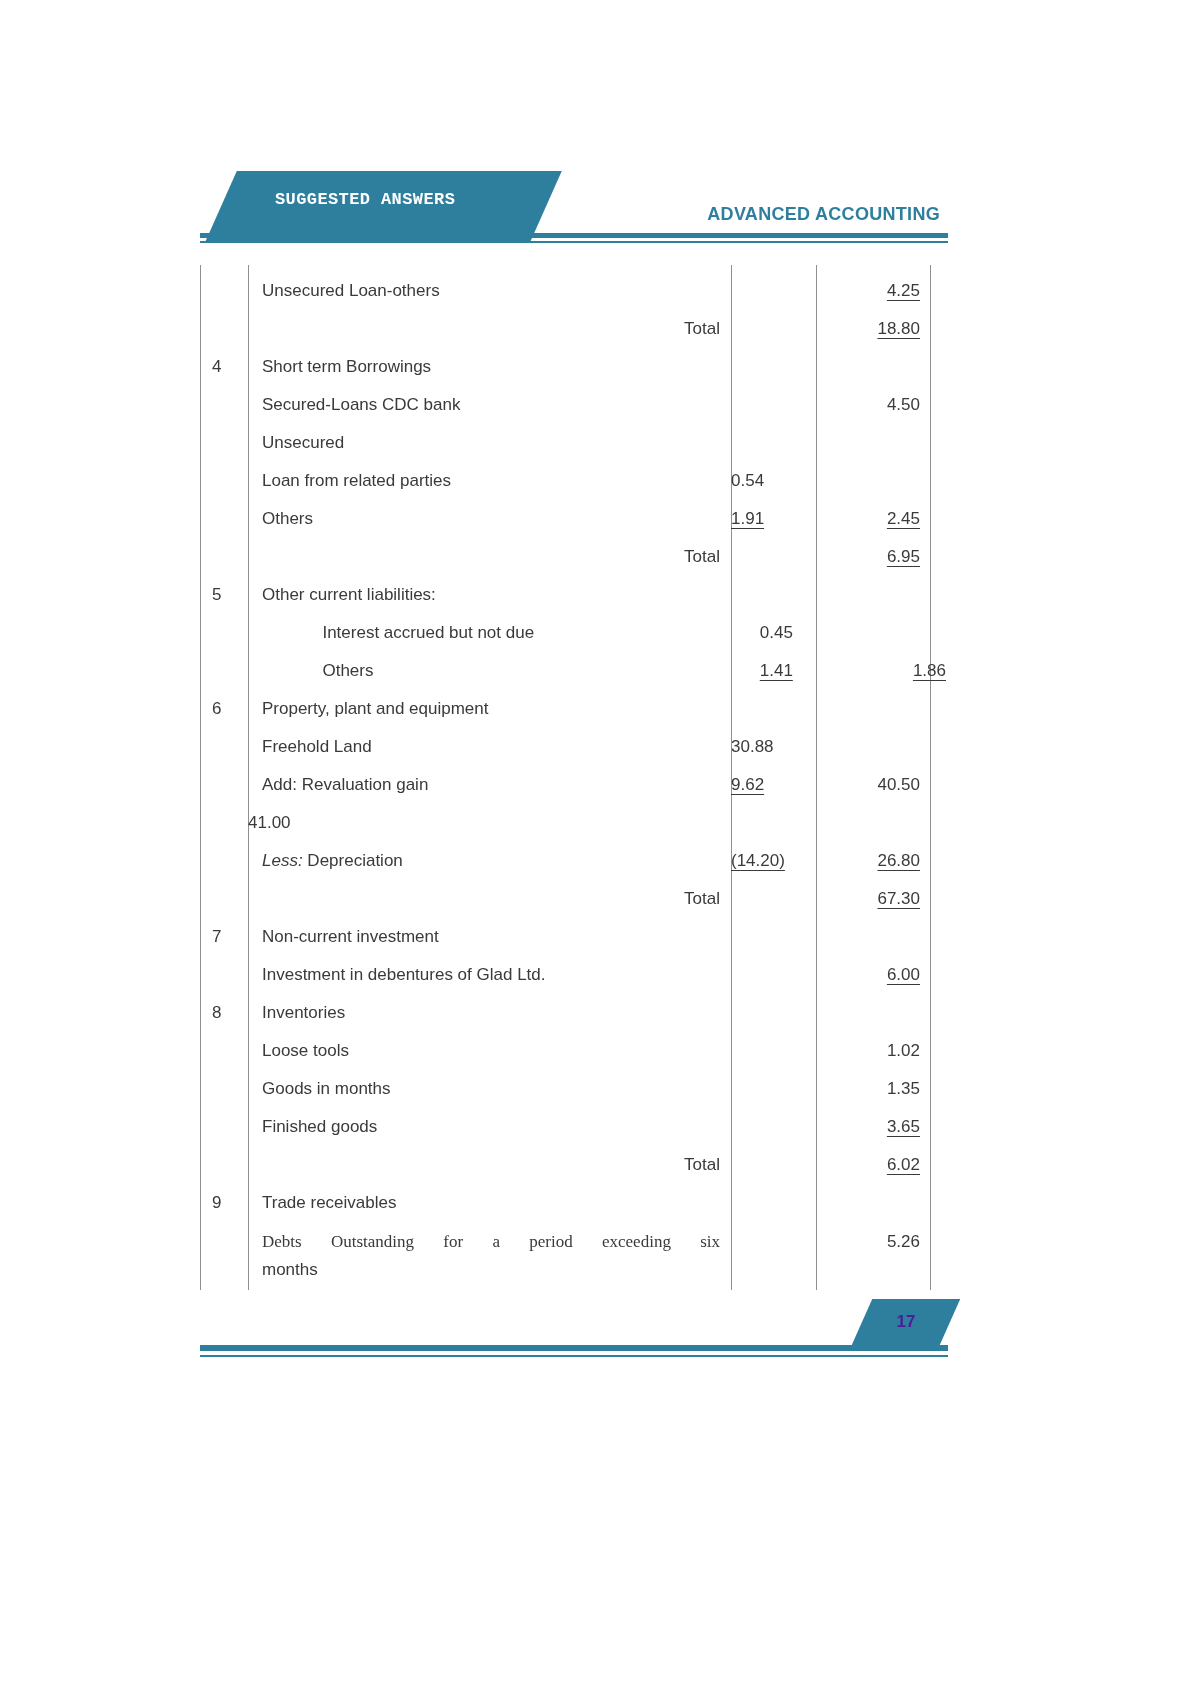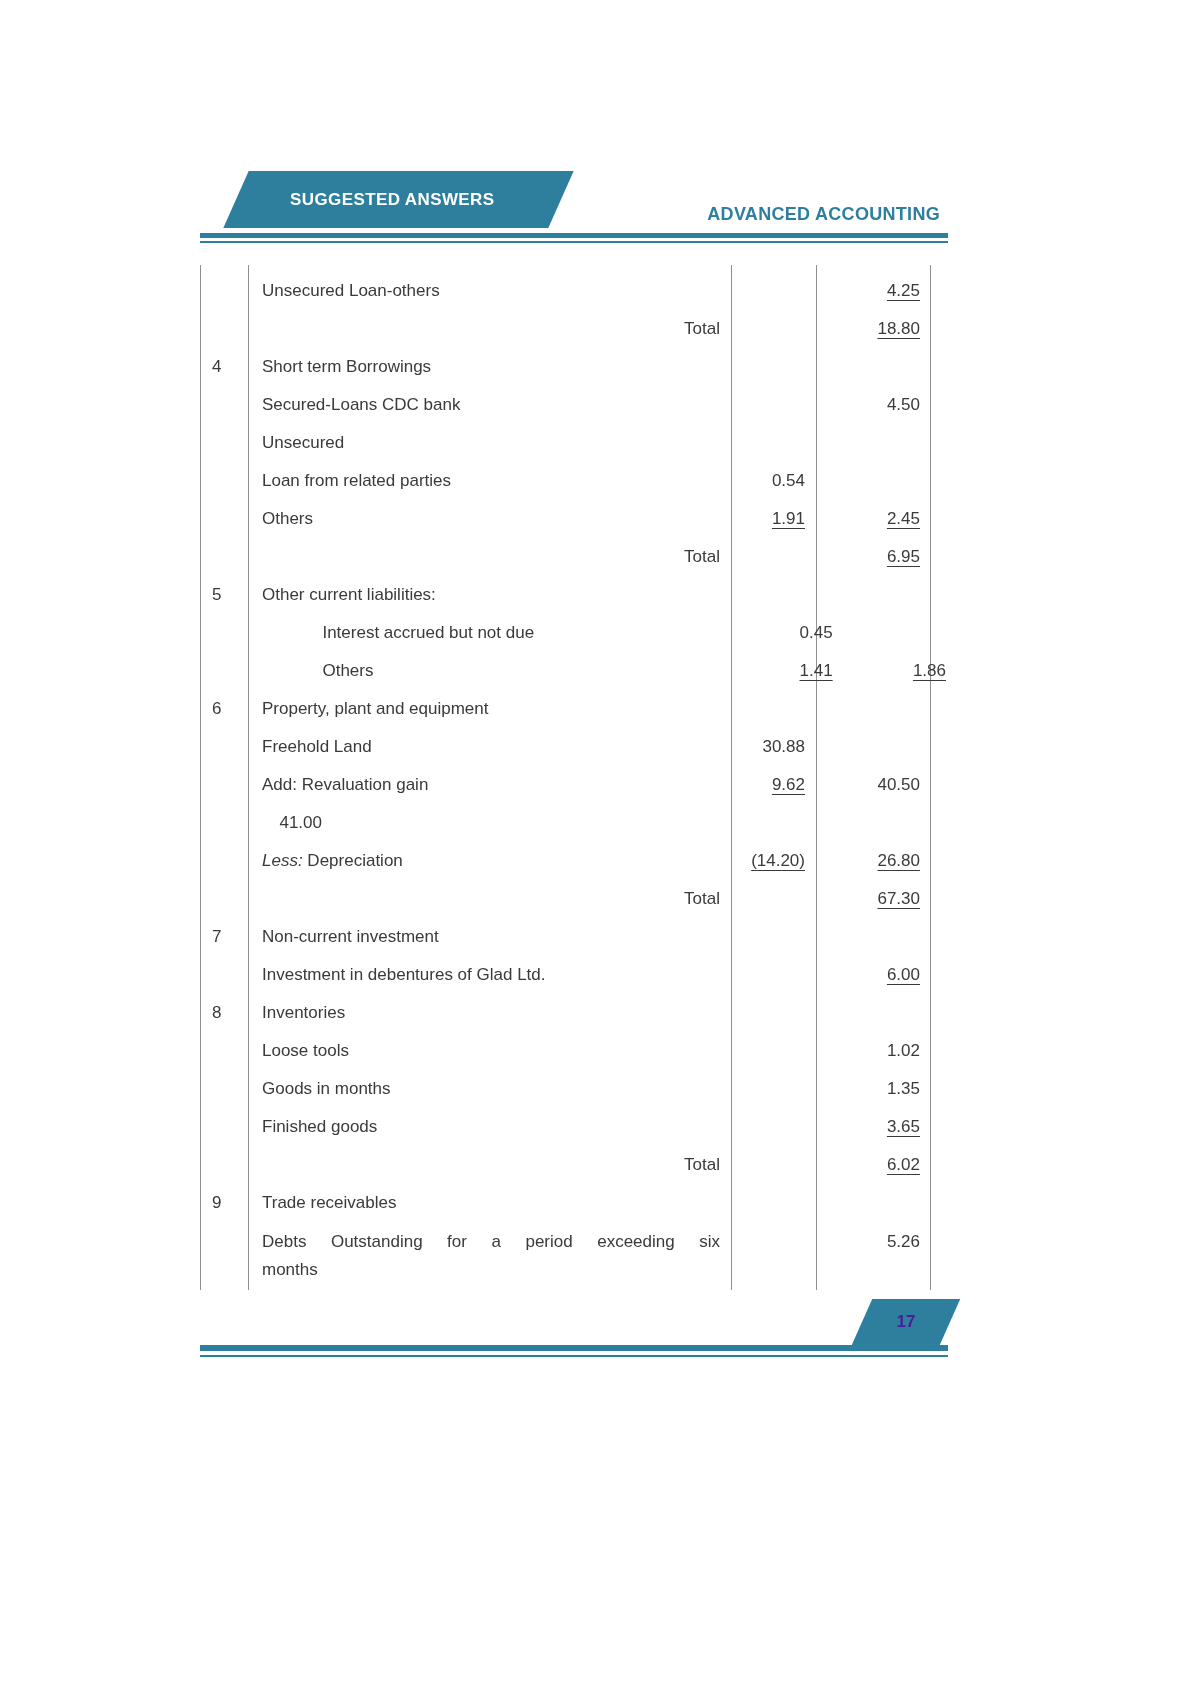--- a/index.html
+++ b/index.html
@@ -3,21 +3,21 @@
 <meta charset="utf-8">
 <style>
   * { margin:0; padding:0; box-sizing:border-box; }
   html,body { background:#ffffff; }
   .page {
     position:relative; width:1191px; height:1684px; background:#fff;
     font-family:"Liberation Sans", sans-serif; color:#3a3a3a; overflow:hidden;
   }
 
   
-  .banner { position:absolute; left:236px; top:171px; width:325px; height:57px; }
+  .banner { position:absolute; left:221px; top:171px; width:325px; height:71px;font-family:Liberation Mono, monospace; }
   .banner::before {
     content:""; position:absolute; inset:0; background:#2e7f9e; transform:skewX(-24deg);
   }
   .banner-label {
     position:relative; display:block; line-height:57px; padding-left:54px;
     color:#ffffff; font-weight:bold; font-size:17px; letter-spacing:0.4px;
   }
   .doc-title {
     position:absolute; top:204px; right:251px; font-size:18px; font-weight:bold;
     color:#2e7f9e; letter-spacing:0.3px;text-align:center;
@@ -29,25 +29,25 @@
   .table { position:absolute; left:200px; top:265px; width:757px; height:1025px; }
   .vline { position:absolute; top:0; bottom:0; width:1px; background:#8f8f8f; }
   .vl-0 { left:0; } .vl-1 { left:48px; } .vl-2 { left:531px; } .vl-3 { left:616px; } .vl-4 { left:730px; }
   .tbody { position:relative; padding-top:7px; }
   .trow { display:flex; min-height:38px; }
   .c { line-height:38px; font-size:17px; }
   .c-num  { width:48px;  padding-left:12px; }
   .c-desc { width:483px; padding-left:14px; padding-right:11px; }
   .c-desc.right  { text-align:right; }
   .c-desc.indent { padding-left:39px;margin-left:36px; }
-  .c-amt1 { width:85px;  text-align:right; padding-right:11px; }
+  .c-amt1 { width:85px;  padding-right:11px; }
   .c-amt2 { width:115px; text-align:right; padding-right:11px; }
   .ul { text-decoration:underline; text-underline-offset:4px; text-decoration-thickness:1px; }
   .trow.tall .c { line-height:28px; padding-top:6px; padding-bottom:6px; }
-  .jfull { text-align:justify; text-align-last:justify; }
+  .jfull { text-align:justify; text-align-last:justify;font-family:Liberation Serif, serif; }
   i { font-style:italic; }
 
   
   .page-badge { position:absolute; left:862px; top:1299px; width:88px; height:46px; }
   .page-badge::before {
     content:""; position:absolute; inset:0; background:#2e7f9e; transform:skewX(-24deg);
   }
   .page-badge-num {
     position:relative; display:block; line-height:46px; text-align:center;
     color:#4c1d95; font-weight:bold; font-size:17px;

